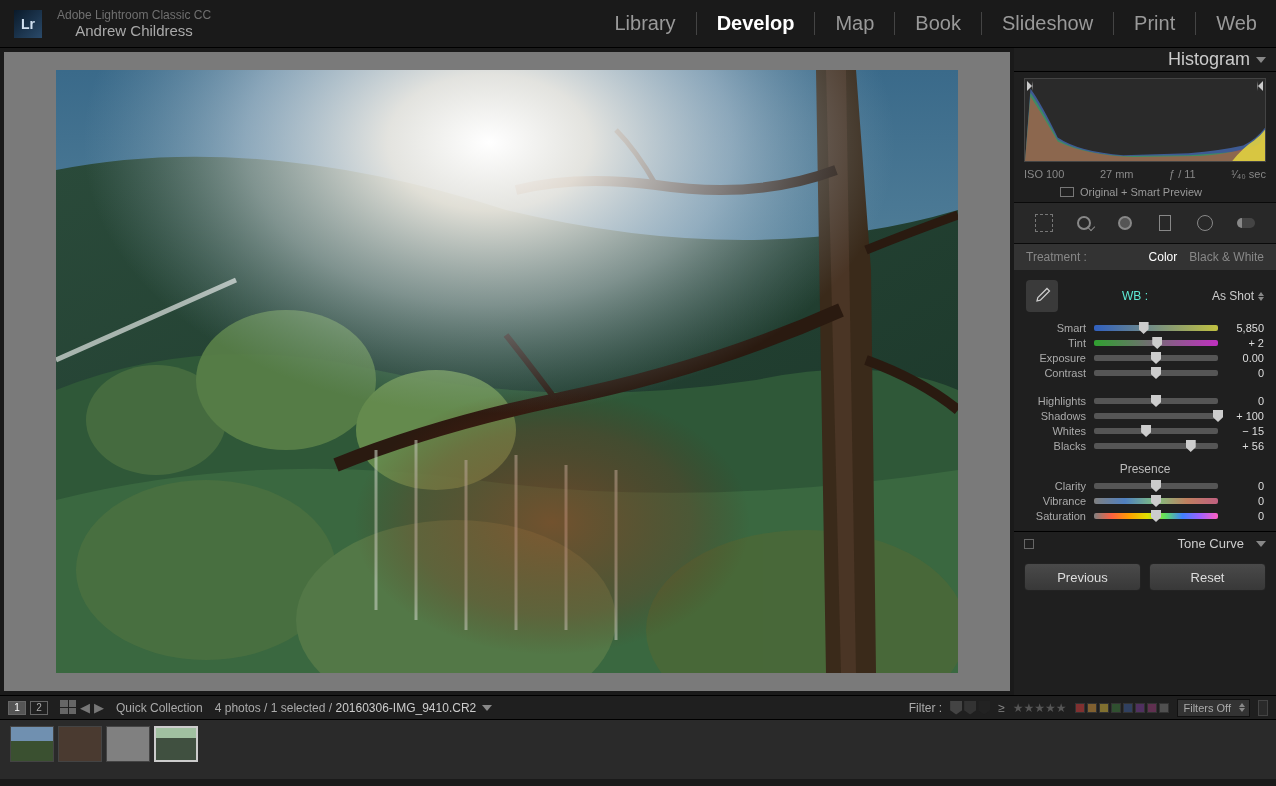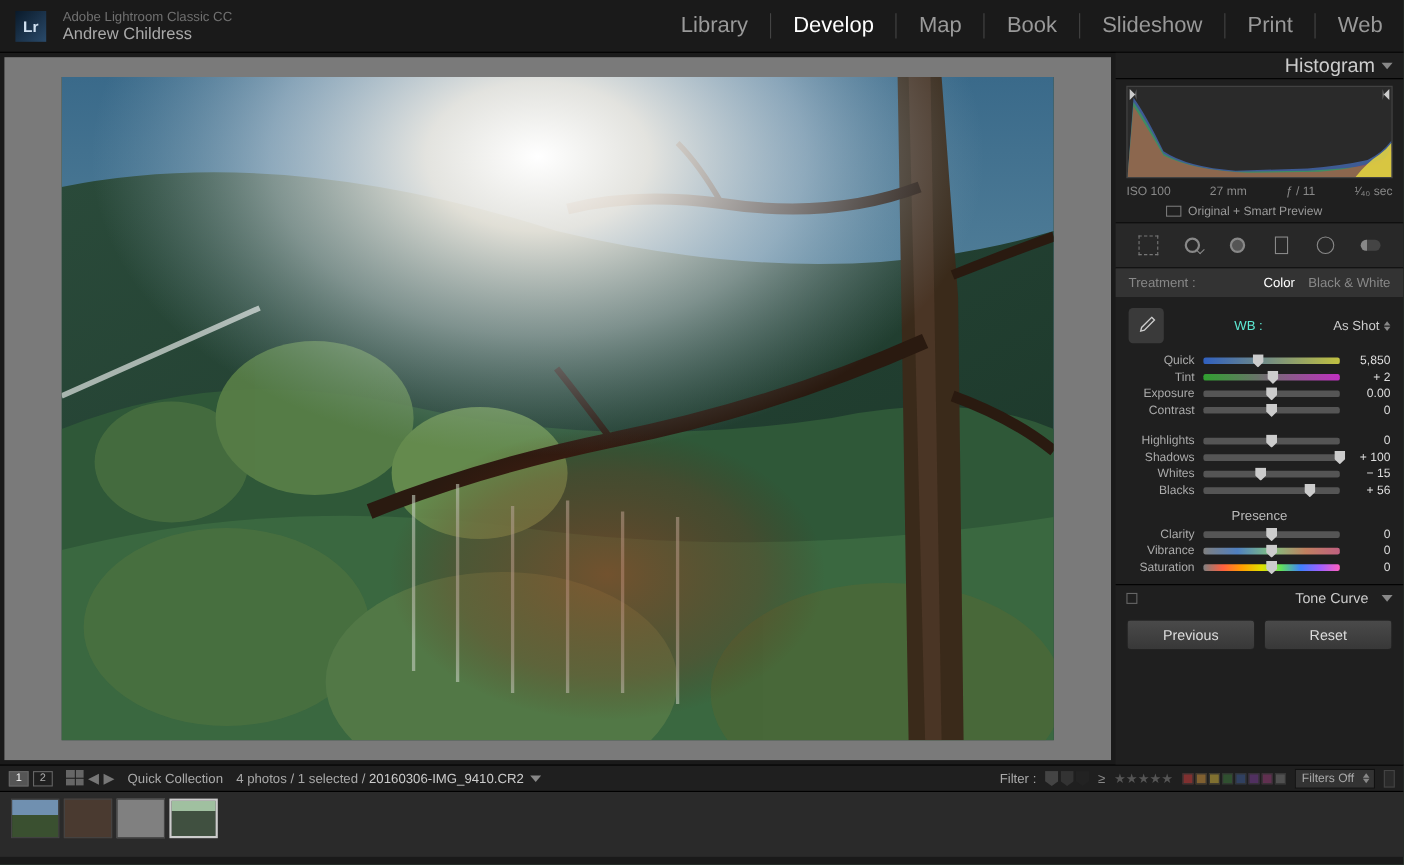--- a/index.html
+++ b/index.html
@@ -1,27 +1,27 @@
 <!DOCTYPE html>
 <html><head>
 <meta charset="utf-8">
 <style>
 * { margin: 0; padding: 0; box-sizing: border-box; font-family: -apple-system, "Helvetica Neue", Arial, sans-serif; }
 body { background: #1a1a1a; width: 1276px; height: 786px; color: #b0b0b0; overflow: hidden; user-select: none; }
 
 
-.top-bar { height: 48px; background: #1a1a1a; display: flex; align-items: center; padding: 12px 14px; border-bottom: 1px solid #000; }
+.top-bar { height: 48px; background: #1a1a1a; display: flex; align-items: center; padding: 12px 14px; border-bottom: 1px solid #000; text-align: center; }
 .logo { width: 28px; height: 28px; background: linear-gradient(135deg, #0a1a2a, #2a4a6a); display: flex; align-items: center; justify-content: center; font-weight: bold; color: #d0e0f0; font-size: 14px; margin-right: 15px; }
 .app-info { display: flex; flex-direction: column; justify-content: center; }
 .app-name { color: #707070; font-size: 12px; }
 .user-name { color: #aaa; font-size: 15px; }
 .nav { margin-left: auto; display: flex; gap: 0; align-items: baseline; }
 .nav-item { color: #999; font-size: 20px; font-weight: 300; padding: 0 20px; border-right: 1px solid #444; cursor: pointer; }
 .nav-item:last-child { border-right: none; padding-right: 5px; }
-.nav-item.active { color: #fff; font-weight: 400; }
+.nav-item.active { color: #fff; font-weight: 700; }
 
 
 .main { display: flex; height: 647px; }
 
 
 .image-area { flex: 1; background: #7a7a7a; display: flex; align-items: center; justify-content: center; margin: 4px; position: relative; }
 .photo { width: 902px; height: 603px; background: #3a5040; position: relative; overflow:hidden; }
 
 
 .right-panel { width: 262px; background: #1f1f1f; overflow: hidden; display: flex; flex-direction: column; }
@@ -270,21 +270,21 @@
         <span class="wb-value">
           <span>As Shot</span>
           <span class="wb-double-arrow">
               <span class="wb-up"></span>
               <span class="wb-down"></span>
             </span>
         </span>
       </div>
 
       <div class="slider-row">
-        <span class="slider-label">Quick</span>
+        <span class="slider-label">Smart</span>
         <div class="slider-track temp">
             <div class="slider-thumb" style="left:40%"></div>
           </div>
         <span class="slider-value">5,850</span>
       </div>
       <div class="slider-row">
         <span class="slider-label">Tint</span>
         <div class="slider-track tint">
             <div class="slider-thumb" style="left:51%"></div>
           </div>

